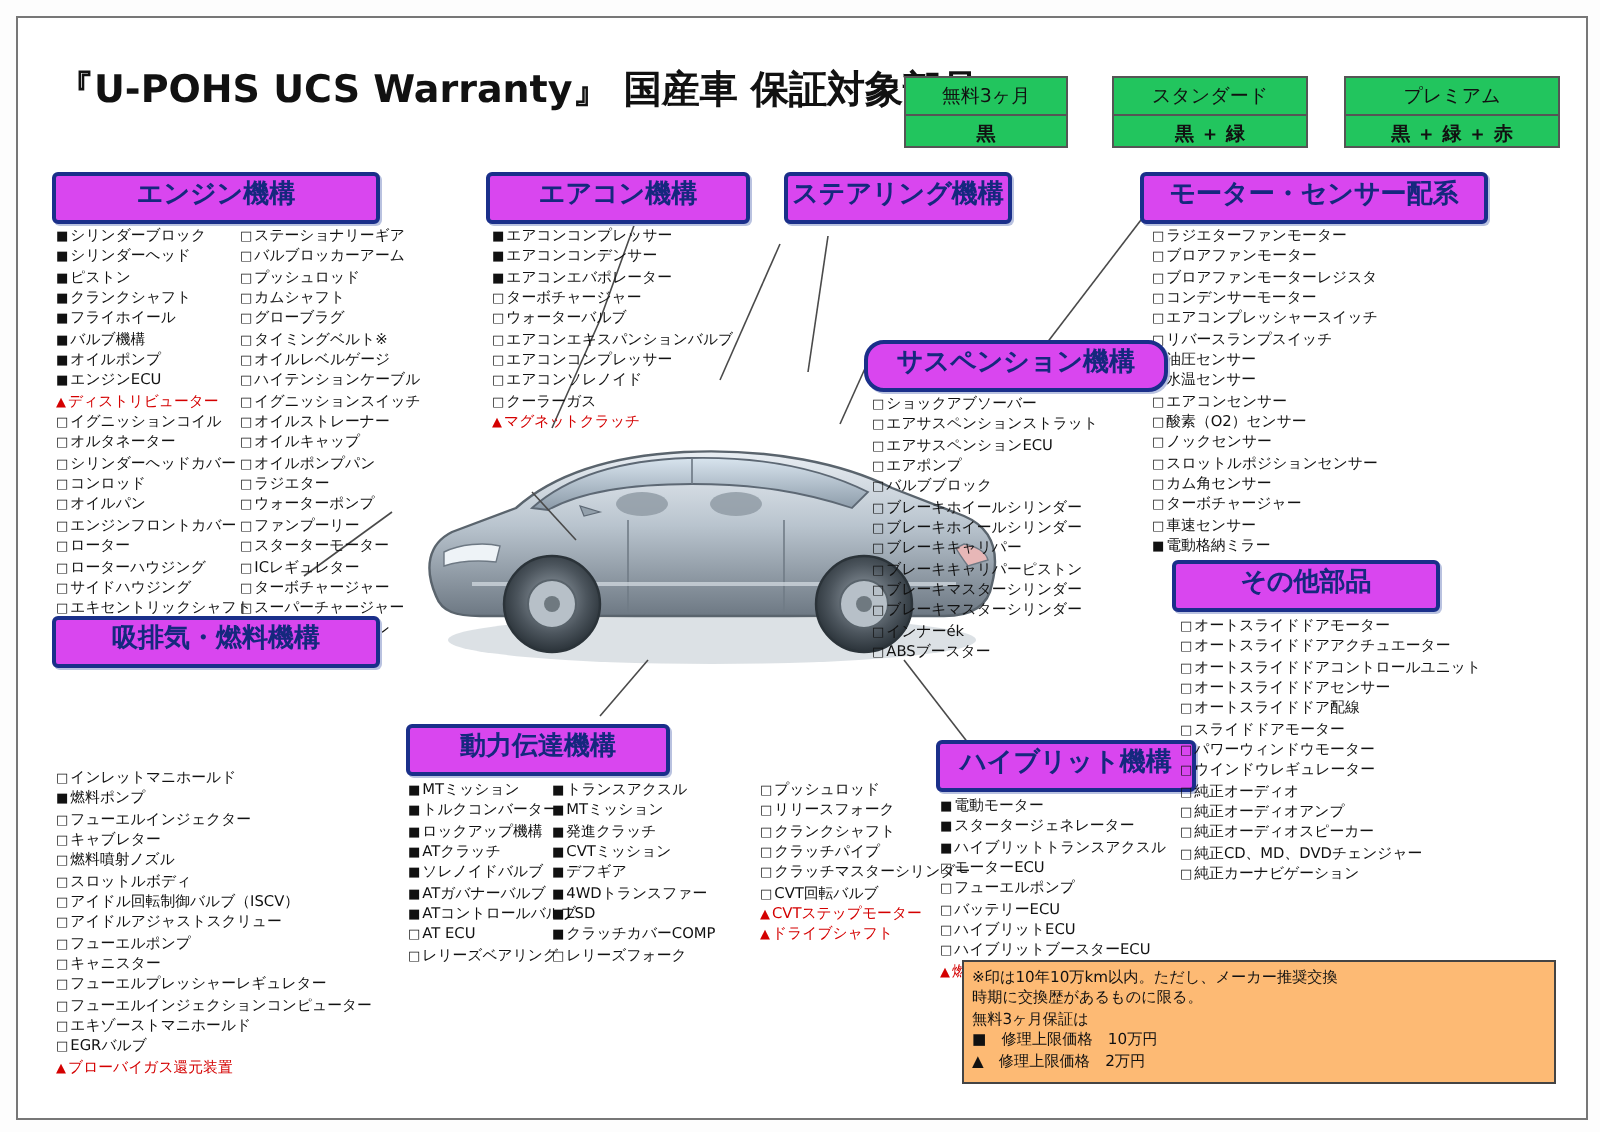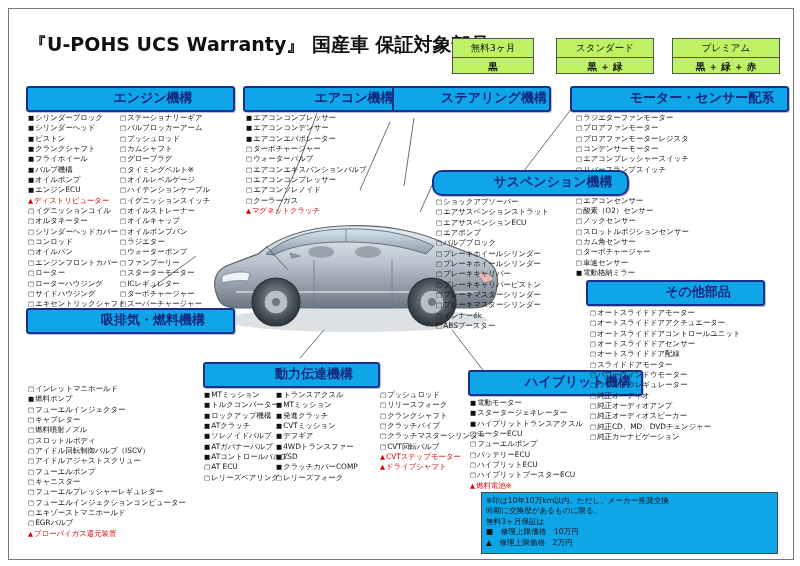--- a/index.html
+++ b/index.html
@@ -21,46 +21,45 @@
   }
   
   .title{
     position:absolute;left:28px;top:32px;
     font-size:19px;font-weight:bold;color:#111;
     letter-spacing:0px;white-space:nowrap;
     font-family:"DejaVu Sans","Liberation Sans",sans-serif;
   }
   
   .plan{
-    position:absolute;border:1px solid #555;background:#bef264;
+    position:absolute;border:1px solid #555;background:#22c55e;
     text-align:center;font-size:9px;color:#111;
   }
   .plan .pname{
     display:block;padding-top:3px;padding-bottom:2px;font-size:9.5px;
   }
   .plan .pline{
     display:block;border-top:1px solid #555;padding:3px 0 4px 0;font-size:9.5px;font-weight:bold;
   }
   #plan1{left:452px;top:38px;width:80px;height:34px;}
   #plan2{left:556px;top:38px;width:96px;height:34px;}
   #plan3{left:672px;top:38px;width:106px;height:34px;}
   
   .sec-hd{
     position:absolute;
     border:2px solid #1a2f8a;
     border-radius:3px;
-    background:#0ea5e9;
+    background:#d946ef;
     color:#15287e;
     font-weight:bold;
     font-size:13px;
     text-align:center;
     line-height:20px;
     height:22px;
     box-shadow:1px 1px 0 #b9c2e0;
-    padding-left:45px;
   }
   
   .lst{
     position:absolute;
     font-size:7.4px;
     line-height:9.35px;
     color:#111;
     white-space:nowrap;
   }
   .lst div{white-space:nowrap;}
@@ -70,24 +69,23 @@
   .red{color:#d40000;}
   
   #car{
     position:absolute;left:196px;top:180px;width:320px;height:160px;
   }
   
   svg#lines{position:absolute;left:0;top:0;width:800px;height:566px;pointer-events:none;}
   
   #note{
     position:absolute;left:481px;top:480px;width:297px;height:62px;
-    border:1px solid #444;background:#0ea5e9;
+    border:1px solid #444;background:#fdba74;
     font-size:7.6px;line-height:10.4px;color:#111;padding:3px 4px;
     box-sizing:border-box;
-    margin-top:12px;
   }
   #note .nl{white-space:nowrap;}
 </style>
 </head>
 <body>
 
 <div id="sheet">
   <div class="frame"></div>
 
   <div class="title">『U-POHS UCS Warranty』 国産車 保証対象部品</div>

